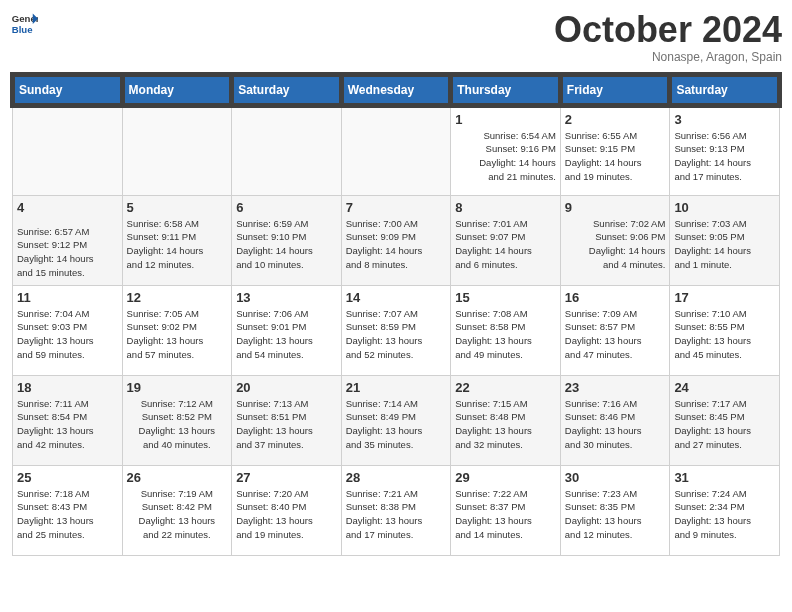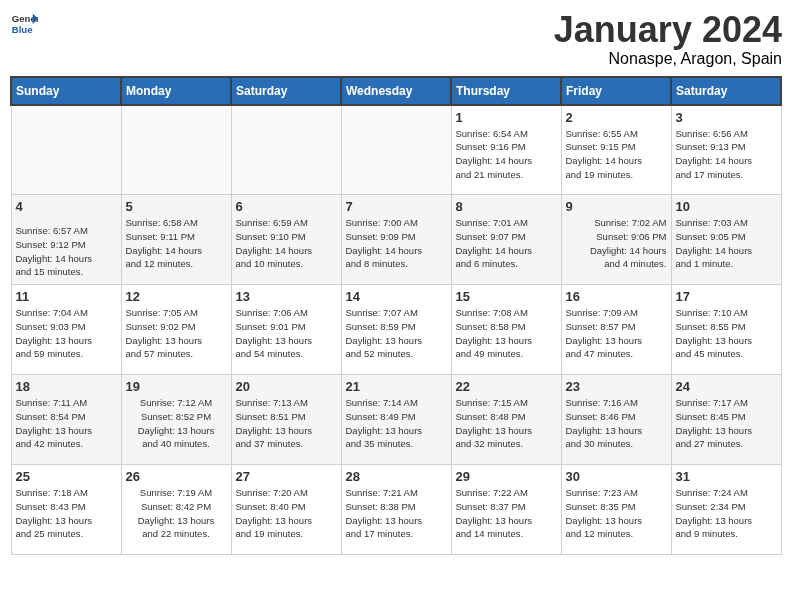--- a/index.html
+++ b/index.html
@@ -28,36 +28,36 @@
     .title-area {
       text-align: right;
     }
     .month-year {
       font-size: 36px;
       font-weight: bold;
       color: #333;
       line-height: 1.1;
     }
     .location {
-      font-size: 16px;
-      color: #000000;
+      font-size: 12px;
+      color: #737373;
     }
     table {
       width: 100%;
       border-collapse: collapse;
       table-layout: fixed;
     }
     thead tr th {
       background-color: #2a6db5;
       color: #fff;
       font-size: 12px;
       font-weight: bold;
       padding: 6px 4px;
       text-align: left;
-      border: 2px solid #404040;
+      border: 5px solid #404040;
     }
     tbody tr td {
       vertical-align: top;
       border: 1px solid #d0d0d0;
       padding: 4px;
       font-size: 10px;
       color: #333;
       height: 90px;
       background: #fff;
     }
@@ -85,21 +85,21 @@
 
 <div class="header-area">
   <div class="logo">
     <svg class="logo-icon" viewBox="0 0 32 32">
       <text x="2" y="14" font-size="11" font-weight="bold" fill="#333">General</text>
       <text x="2" y="26" font-size="11" font-weight="bold" fill="#1a5ca8">Blue</text>
       <polygon points="26,4 32,10 26,16" fill="#1a5ca8"></polygon>
     </svg>
   </div>
   <div class="title-area">
-    <div class="month-year">January 2024</div>
+    <div class="month-year">October 2024</div>
     <div class="location">Nonaspe, Aragon, Spain</div>
   </div>
 </div>
 
 <table>
   <thead>
     <tr>
     <th>Sunday</th>
         <th>Monday</th>
         <th>Saturday</th>
@@ -110,21 +110,21 @@
       </tr>
   </thead>
   <tbody id="calendar-body">
   <tr>
         <td class="empty-cell"></td>
         <td class="empty-cell"></td>
         <td class="empty-cell"></td>
         <td class="empty-cell"></td>
         <td>
           <span class="day-number">1</span>
-          <div class="day-info" style="white-space: pre-line;">Sunrise: 6:54 AM
+          <div class="day-info" style="white-space: pre-line; text-align: right;">Sunrise: 6:54 AM
 Sunset: 9:16 PM
 Daylight: 14 hours
 and 21 minutes.</div>
         </td>
         <td>
           <span class="day-number">2</span>
           <div class="day-info" style="white-space: pre-line;">Sunrise: 6:55 AM
 Sunset: 9:15 PM
 Daylight: 14 hours
 and 19 minutes.</div>

